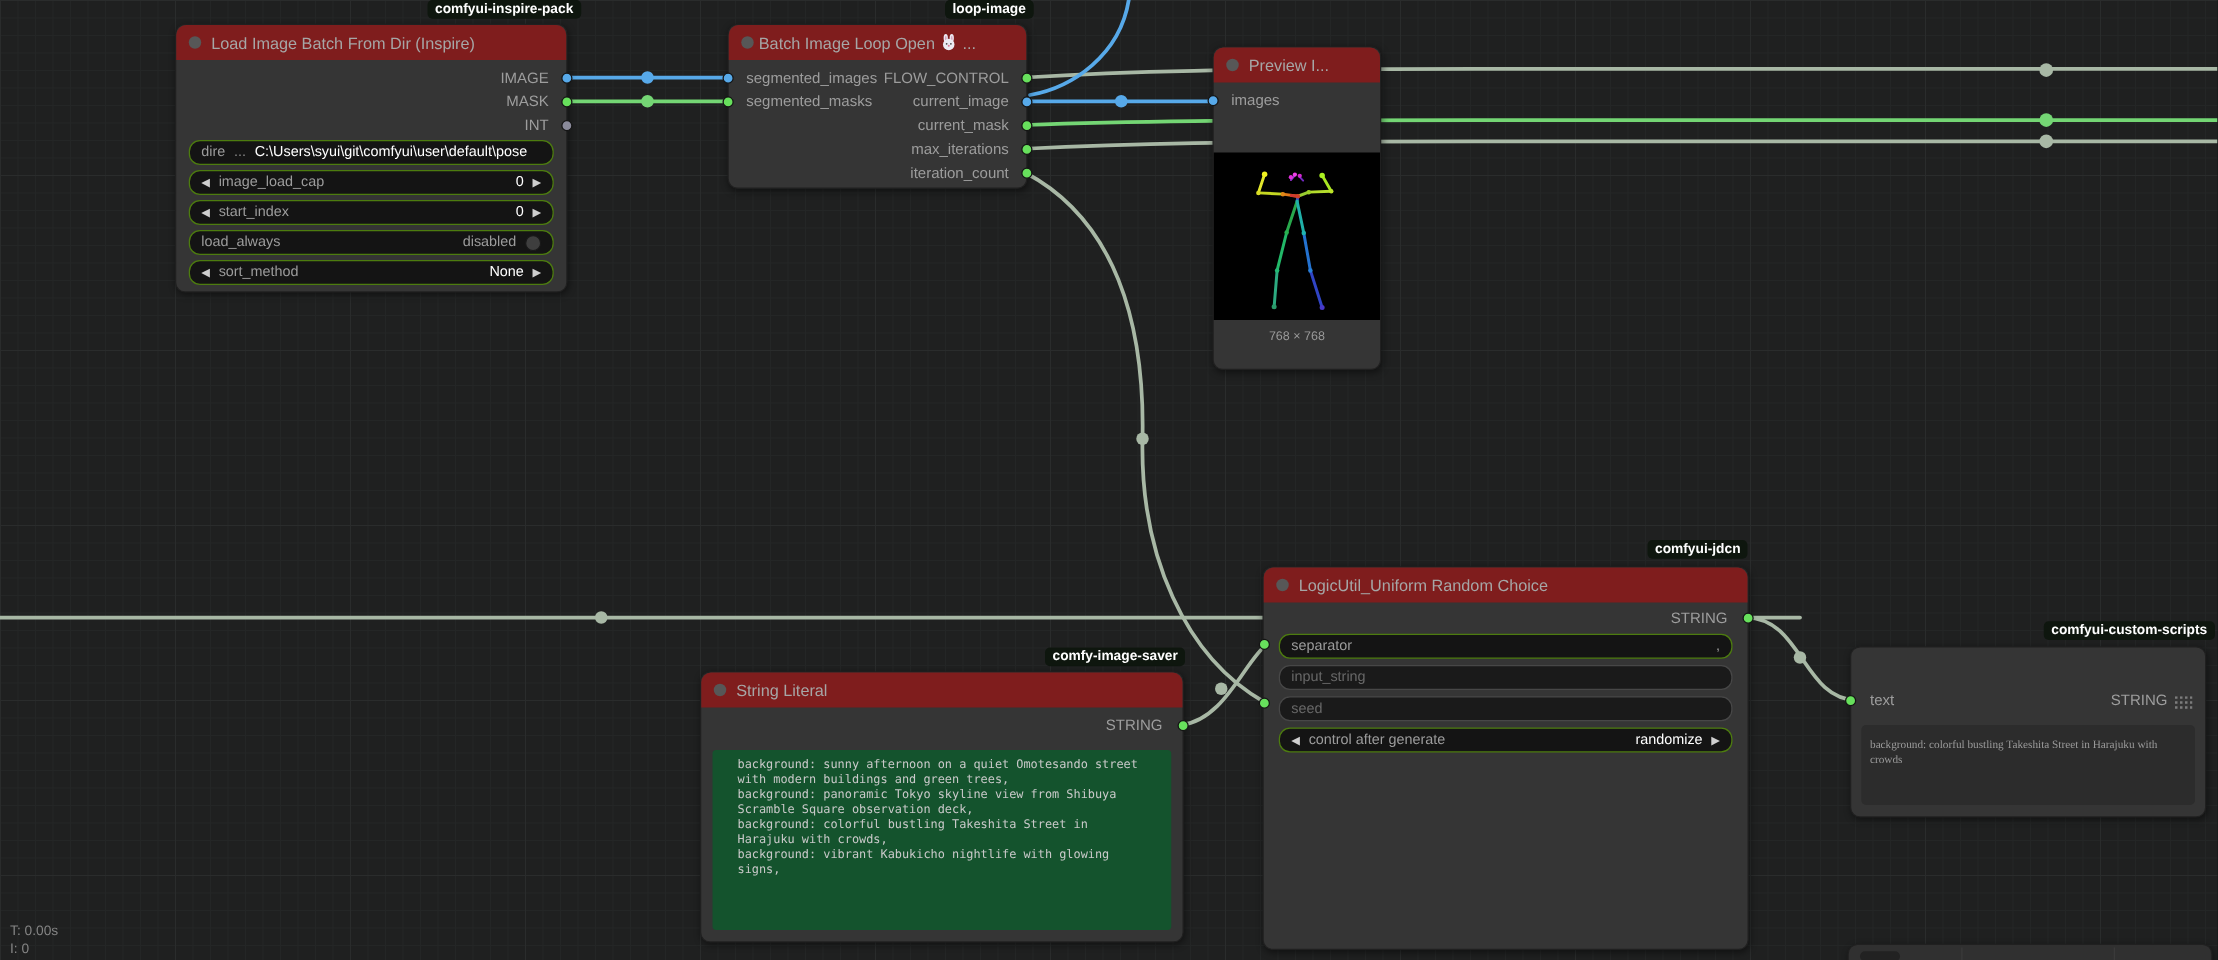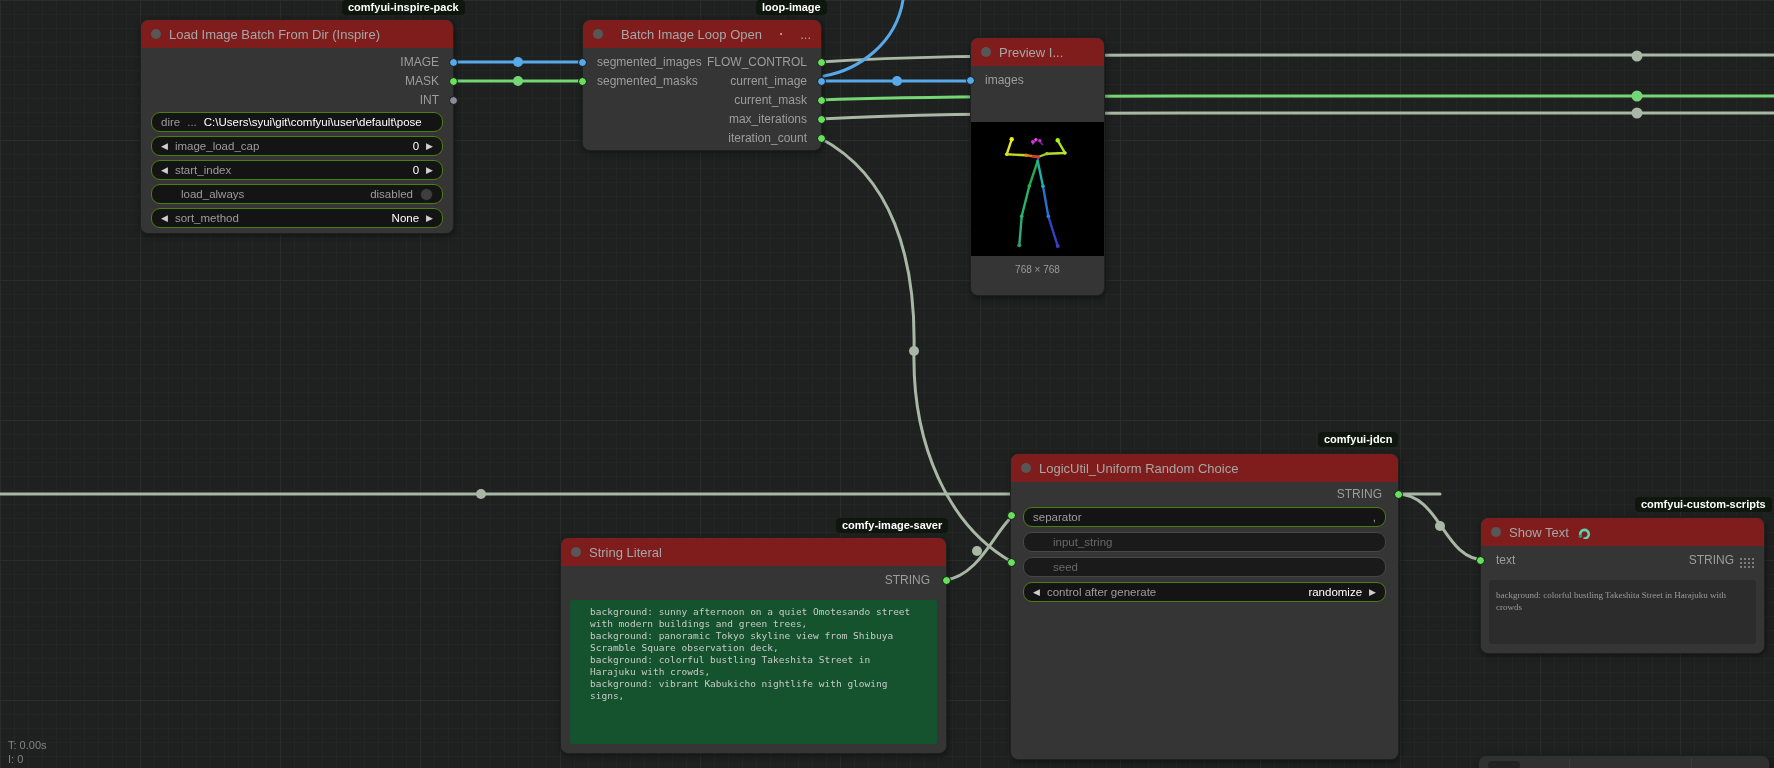--- a/index.html
+++ b/index.html
@@ -28,21 +28,21 @@
   .pill{height:18px;border:1px solid #4d7c0f;border-radius:9px;background:#141414;
         display:flex;align-items:center;font-size:11.5px;color:#9c9c9c;
         padding:0 9px;margin-bottom:4px;white-space:nowrap;overflow:hidden;}
   .pill.muted{border-color:#474747;background:#1a1a1a;color:#686868;}
   .pill .wval{margin-left:auto;color:#ffffff;}
   .pill .wval.dim{color:#9c9c9c;}
   .pill .arr{color:#cfcfcf;font-size:9px;flex:none;}
   .pill .arr.l{margin-right:7px;}
   .pill .arr.r{margin-left:7px;}
   .pill .wdots{color:#8a8a8a;margin:0 7px;}
-  .pill .indent{margin-left:20px;}
+  .pill .indent{margin-left:0;}
   .toggle{width:11px;height:11px;border-radius:50%;background:#3e3e3e;border:1px solid #191919;margin-left:7px;flex:none;}
   .badge{position:absolute;background:#0e160e;color:#ffffff;font-size:11px;font-weight:bold;
         padding:1px 6px 2px 6px;border-radius:4px;white-space:nowrap;}
   .textarea{position:absolute;background:#14532d;border-radius:3px;
         font-family:"DejaVu Sans Mono", monospace;color:#c9c9c9;
         font-size:9.5px;line-height:12px;white-space:pre-wrap;padding:6px 20px;overflow:hidden;}
   .showbox{position:absolute;background:#2c2c2c;border-radius:4px;
         font-family:"DejaVu Sans Mono", monospace;color:#9a9a9a;
         font-size:9px;line-height:12px;white-space:pre-wrap;padding:9px 7px;overflow:hidden;}
   .imgarea{position:absolute;left:0;right:0;background:#000;}
@@ -133,21 +133,21 @@
         <span class="arr l">◀</span>
         <span>sort_method</span>
         <span class="wval">None</span>
         <span class="arr r">▶</span>
       </div>
     </div>
   </div>
 
   <div class="badge" style="left:756px;top:0px;">loop-image</div>
   <div class="node" style="left:582px;top:19px;width:238px;height:130px;">
-    <div class="titlebar" style="gap:18px;">
+    <div class="titlebar" style="gap:4px;">
       <span class="tdot"></span>
       <span>Batch Image Loop Open</span>
       <svg width="14" height="14" viewBox="0 0 14 14">
         <ellipse cx="4.6" cy="3.4" rx="1.7" ry="3.2" fill="#eceaf2"></ellipse>
         <ellipse cx="9.4" cy="3.4" rx="1.7" ry="3.2" fill="#eceaf2"></ellipse>
         <ellipse cx="4.6" cy="3.6" rx="0.7" ry="2" fill="#d8a8c0"></ellipse>
         <ellipse cx="9.4" cy="3.6" rx="0.7" ry="2" fill="#d8a8c0"></ellipse>
         <circle cx="7" cy="8.6" r="4.6" fill="#eceaf2"></circle>
         <circle cx="5.3" cy="8" r="0.7" fill="#444"></circle>
         <circle cx="8.7" cy="8" r="0.7" fill="#444"></circle>
@@ -260,28 +260,20 @@
     <div class="slabel r" style="right:16px;top:35px;">STRING</div>
     <span class="sdot" style="right: -5px; top: 38px; background: rgb(103, 224, 92);"></span>
     <div class="textarea" style="left:9px;right:9px;top:62px;bottom:9px;">background: sunny afternoon on a quiet Omotesando street with modern buildings and green trees,
 background: panoramic Tokyo skyline view from Shibuya Scramble Square observation deck,
 background: colorful bustling Takeshita Street in Harajuku with crowds,
 background: vibrant Kabukicho nightlife with glowing signs,</div>
   </div>
 
   <div class="badge" style="left:1635px;top:497px;">comfyui-custom-scripts</div>
   <div class="node" style="left:1480px;top:517px;width:283px;height:135px;">
-    <div class="titlebar">
-      <span class="tdot"></span>
-      <span>Show Text</span>
-      <svg width="15" height="14" viewBox="0 0 15 14">
-        <path d="M3.2,9.5 a4.3,4.3 0 1 1 4.4,4" fill="none" stroke="#5cd3ad" stroke-width="2.6" stroke-linecap="round"></path>
-        <circle cx="3.4" cy="11.2" r="1.7" fill="#2e8f74"></circle>
-      </svg>
-    </div>
     <div class="slabel" style="left:15px;top:35px;">text</div>
     <span class="sdot" style="left: -5px; top: 38px; background: rgb(103, 224, 92);"></span>
     <div class="slabel r" style="right:30px;top:35px;">STRING</div>
     <span class="gridicon" style="position:absolute;right:10px;top:37px;">
       <svg width="14" height="11" viewBox="0 0 14 11">
         <g fill="#7c7c7c">
           <rect x="0" y="0" width="2" height="2"></rect>
             <rect x="4" y="0" width="2" height="2"></rect>
             <rect x="8" y="0" width="2" height="2"></rect>
             <rect x="12" y="0" width="2" height="2"></rect>

